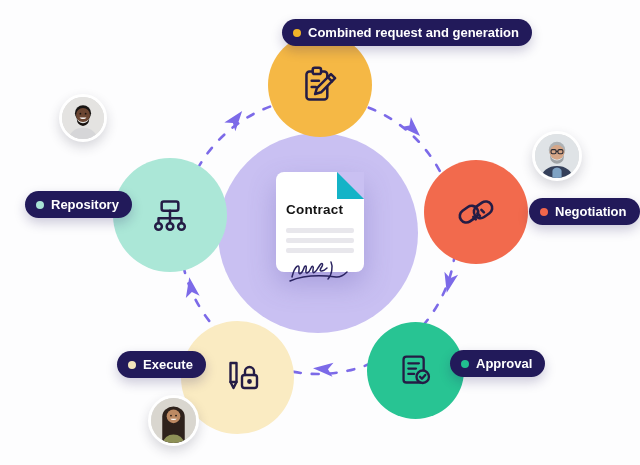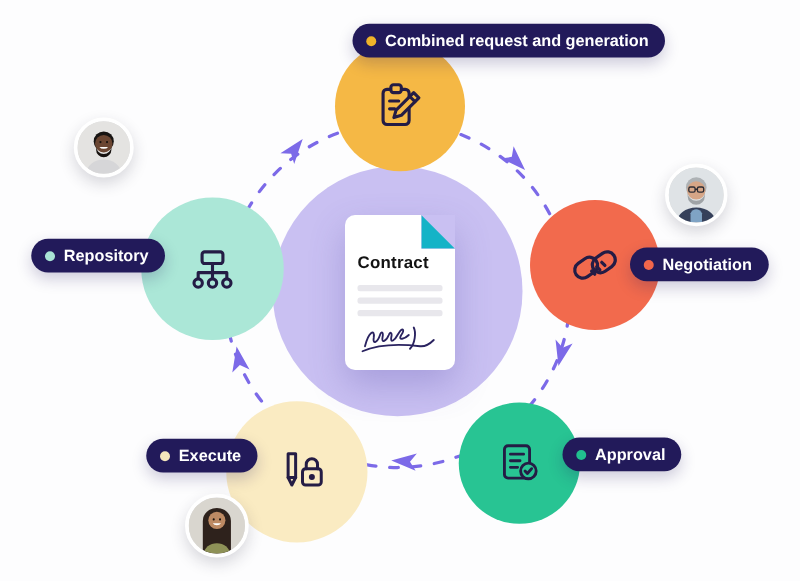--- a/index.html
+++ b/index.html
@@ -12,39 +12,39 @@
   
   .bubble{position:absolute;border-radius:50%;display:flex;align-items:center;justify-content:center;z-index:2;}
   #bubble-request{left:268px;top:33px;width:104px;height:104px;background:#F5B845;}
   #bubble-negotiation{left:424px;top:160px;width:104px;height:104px;background:#F26A4D;}
   #bubble-approval{left:367px;top:322px;width:97px;height:97px;background:#28C493;}
   #bubble-execute{left:181px;top:321px;width:113px;height:113px;background:#FAEBC2;}
   #bubble-repository{left:113px;top:158px;width:114px;height:114px;background:#ABE7D7;}
   
   .center-circle{position:absolute;left:218px;top:133px;width:200px;height:200px;border-radius:50%;background:#C9C0F2;z-index:2;}
   .contract-card{
-    position:absolute;left:276px;top:172px;width:88px;height:124px;background:#ffffff;border-radius:8px;
+    position:absolute;left:276px;top:172px;width:88px;height:100px;background:#ffffff;border-radius:8px;
     box-shadow:0 12px 28px rgba(90,78,170,.30);z-index:3;
   }
   .fold-cover{position:absolute;right:0;top:0;width:27px;height:27px;background:#C9C0F2;}
   .fold{position:absolute;right:0;top:0;width:27px;height:27px;background:#14B3C7;
         clip-path:polygon(0 0,100% 100%,0 100%);}
   .contract-title{position:absolute;left:10px;top:30px;font-size:13.5px;font-weight:bold;color:#131313;letter-spacing:.2px;}
   .doc-line{position:absolute;left:10px;width:68px;height:4.5px;border-radius:2px;background:#E8E7EC;}
   .doc-line.l1{top:56px}.doc-line.l2{top:66px}.doc-line.l3{top:76px}
   .signature{position:absolute;left:9px;top:84px;}
   
   .pill{
     position:absolute;display:inline-flex;align-items:center;gap:7px;background:#221A5A;color:#ffffff;
     font-size:13px;font-weight:bold;line-height:1;padding:7px 13px 7px 11px;border-radius:14px;z-index:4;
     box-shadow:0 5px 12px rgba(30,22,90,.22);white-space:nowrap;text-align:center;
   }
   .dot{width:8px;height:8px;border-radius:50%;flex:0 0 auto;}
   #pill-request{left:282px;top:19px;}   #pill-request .dot{background:#F0B429;}
-  #pill-negotiation{left:504px;top:198px;} #pill-negotiation .dot{background:#F2664B;}
+  #pill-negotiation{left:529px;top:198px;} #pill-negotiation .dot{background:#F2664B;}
   #pill-approval{left:450px;top:350px;}  #pill-approval .dot{background:#21BF8F;}
   #pill-execute{left:117px;top:351px;}   #pill-execute .dot{background:#F4E6BC;}
   #pill-repository{left:25px;top:191px;} #pill-repository .dot{background:#A9E3D5;}
   
   .avatar{position:absolute;border-radius:50%;border:3px solid #ffffff;overflow:hidden;z-index:4;
           box-shadow:0 5px 12px rgba(40,40,60,.18);background:#ddd;}
   #avatar-1{left:59px;top:94px;width:42px;height:42px;}
   #avatar-2{left:532px;top:131px;width:44px;height:44px;}
   #avatar-3{left:148px;top:395px;width:45px;height:45px;}
   .avatar svg{display:block;width:100%;height:100%;}

